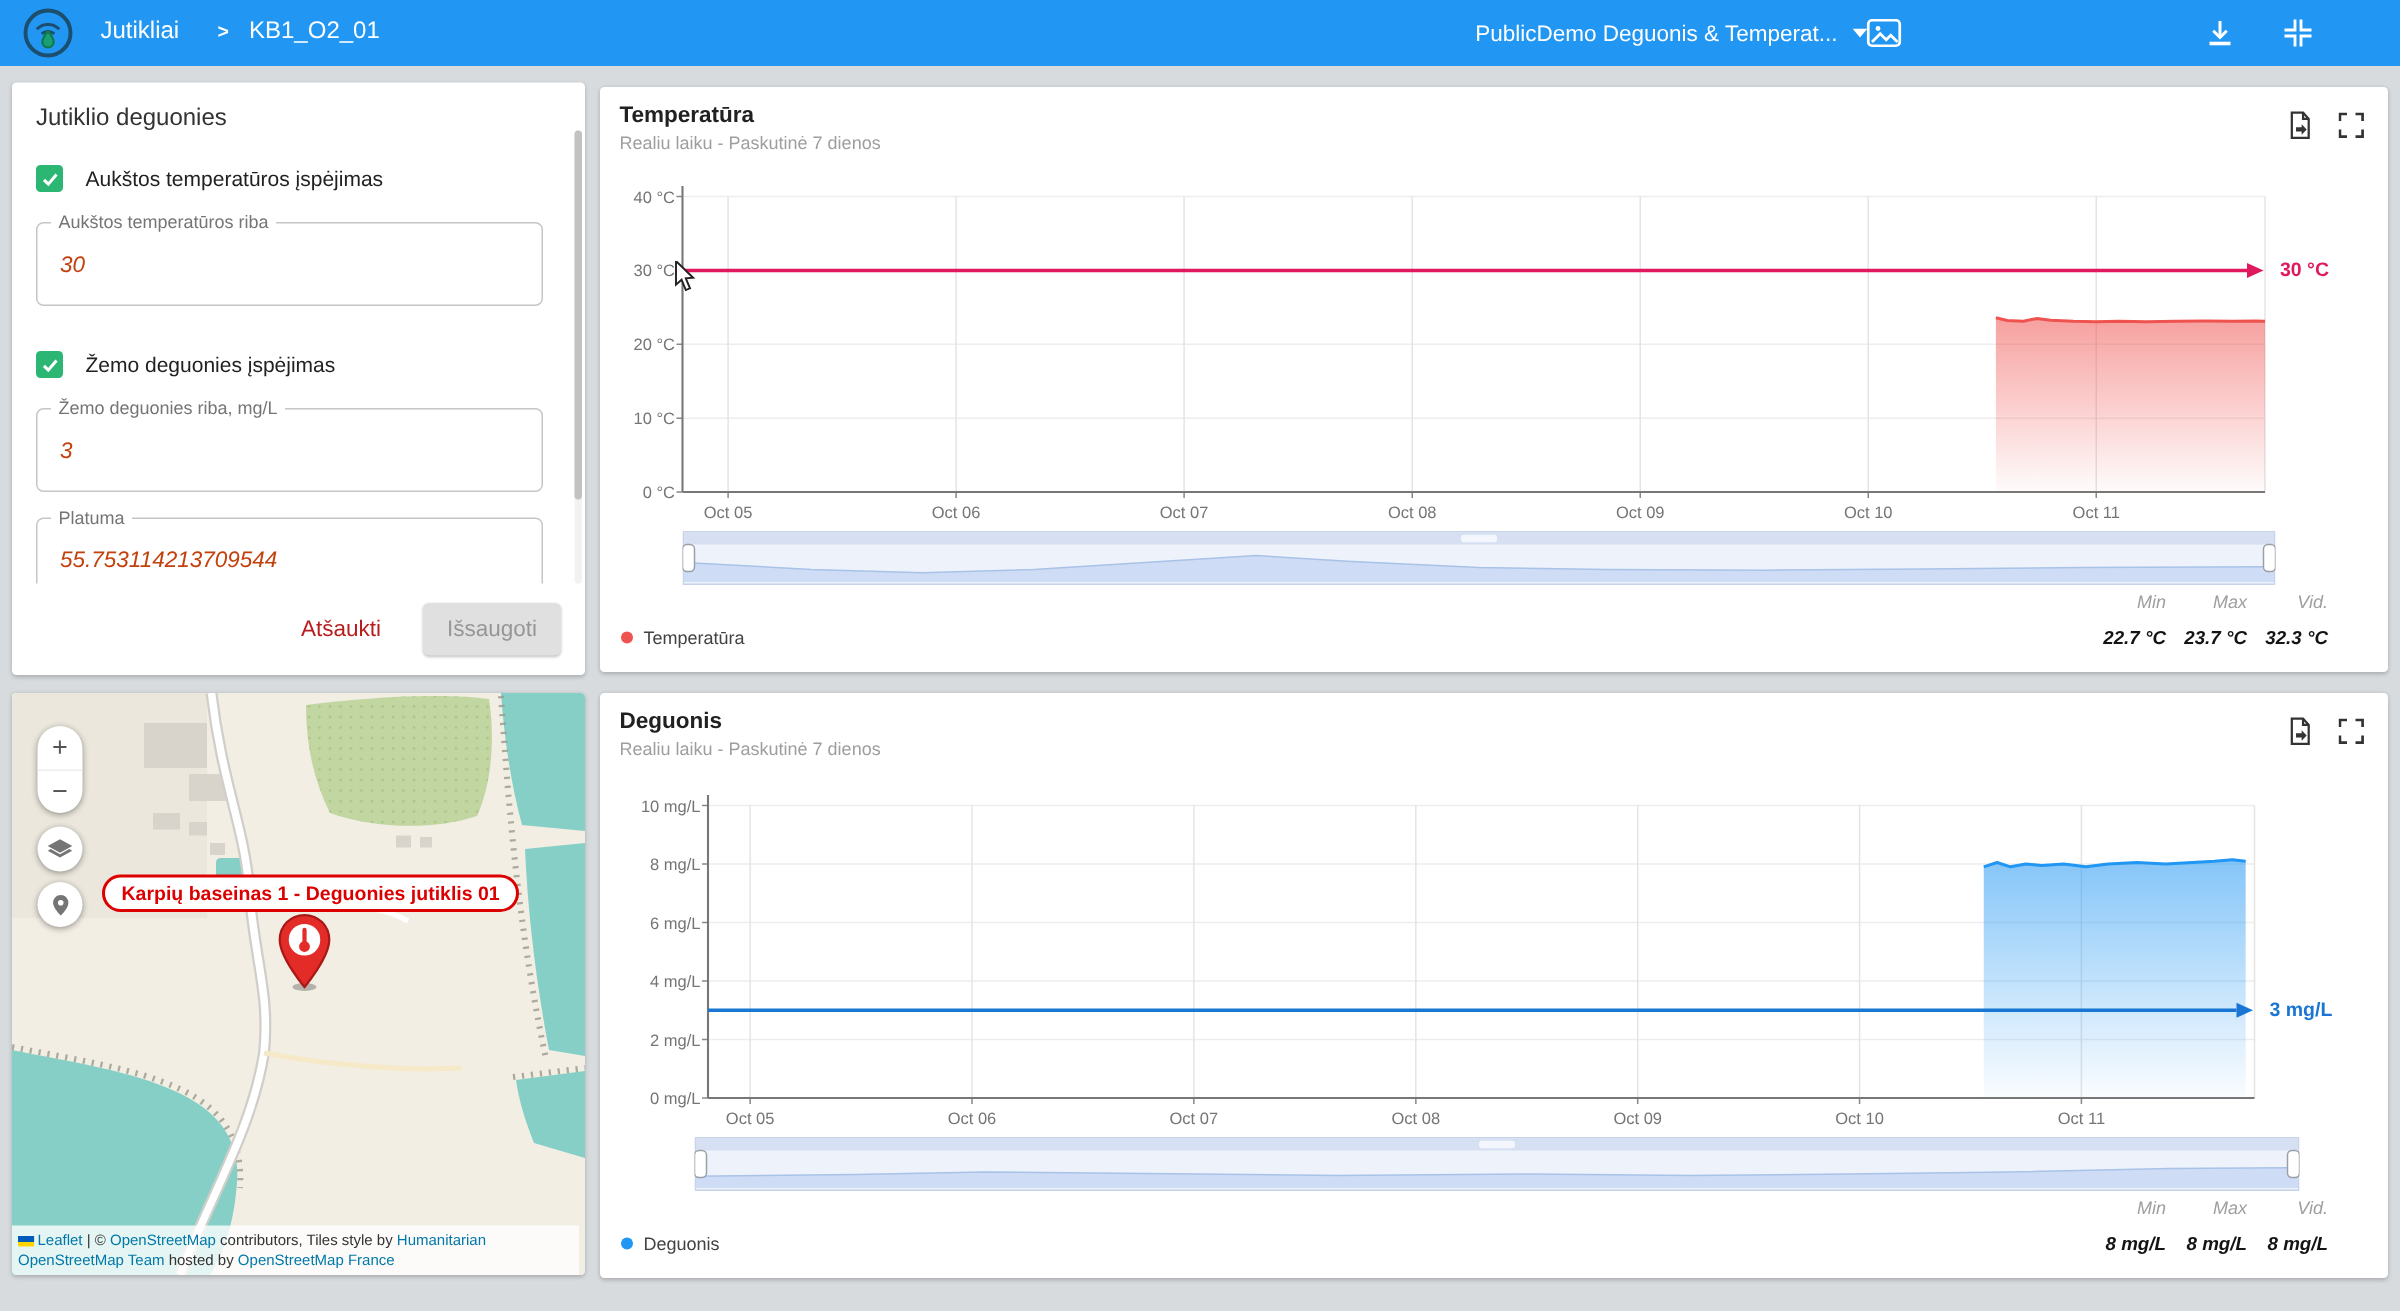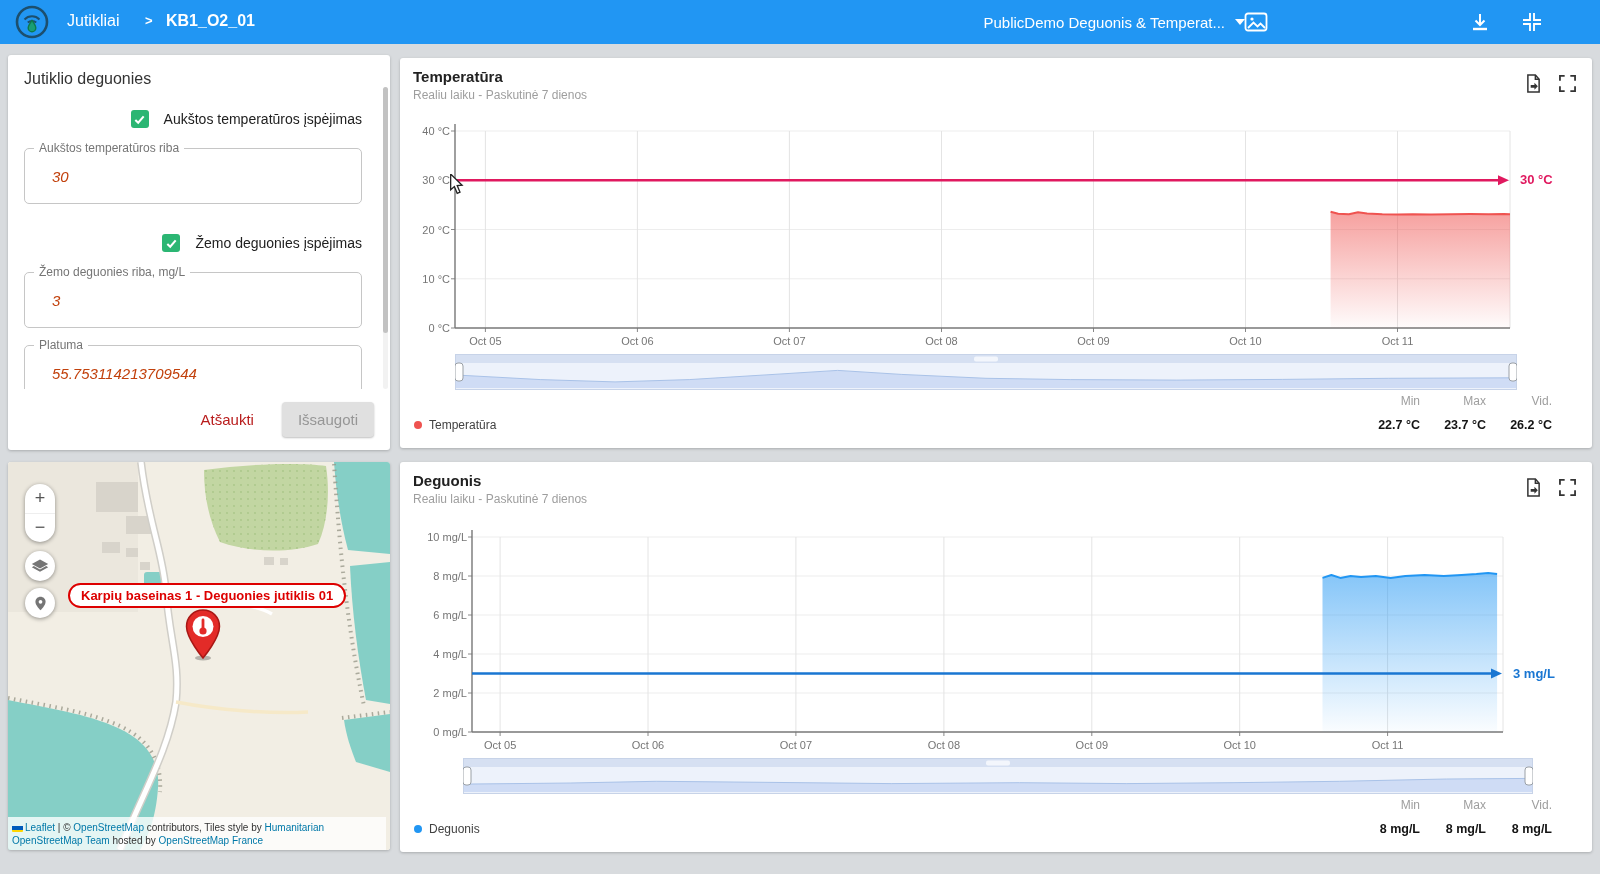--- a/index.html
+++ b/index.html
@@ -5,64 +5,64 @@
   * { box-sizing: border-box; }
   html,body { margin:0; padding:0; }
   body { background:#d8dbde; font-family:"Liberation Sans", sans-serif; }
   #app { position:relative; width:1600px; height:874px; overflow:hidden; background:#d8dbde; }
 
   
   .topbar { position:absolute; left:0; top:0; width:1600px; height:44px; background:#2196f3; color:#fff; }
   .logo { position:absolute; left:15px; top:5px; width:34px; height:34px; }
   .crumb-app { position:absolute; left:67px; top:12px; font-size:16px; font-weight:500; }
   .crumb-sep { position:absolute; left:145px; top:13px; font-size:13px; font-weight:bold; }
-  .crumb-page { position:absolute; left:166px; top:12px; font-size:16px; font-weight:bold; }
+  .crumb-page { position:absolute; left:166px; top:12px; font-size:16px; font-weight:normal; }
   .dash-select { position:absolute; right:355px; top:0; height:44px; display:flex; align-items:center; gap:10px; cursor:pointer; }
   .dash-select .lbl { font-size:15px; }
   .hdr-ic { position:absolute; top:12px; cursor:pointer; }
   .ic-image { right:332px; }
   .ic-download { right:110px; }
   .ic-compress { right:58px; }
 
   
   .card { position:absolute; background:#fff; border-radius:3px; box-shadow:0 1px 3px rgba(0,0,0,.22); }
   #settings-card { left:8px; top:55px; width:382px; height:395px; }
   #map-card { left:8px; top:462px; width:382px; height:388px; overflow:hidden; }
   #temp-card { left:400px; top:58px; width:1192px; height:390px; }
   #oxy-card  { left:400px; top:462px; width:1192px; height:390px; }
 
   
   .panel-title { position:absolute; left:16px; top:15px; font-size:16px; color:#333; }
   .scrollwrap { position:absolute; left:0; top:34px; width:382px; height:300px; overflow:hidden; padding:0 28px 0 16px; }
-  .cbrow { display:flex; align-items:center; gap:15px; margin-top:18px; height:24px;justify-content:flex-end; }
+  .cbrow { display:flex; align-items:center; gap:15px; margin-top:18px; height:24px; }
   .cbrow:nth-of-type(3) { margin-top:27px; }
   .cbx { width:18px; height:18px; border-radius:3px; background:#2bb673; display:flex; align-items:center; justify-content:center; flex:none; cursor:pointer; }
   .cbrow .cblabel { font-size:14px; color:#212121; }
-  .mfield { position:relative; border:1px solid #c6c6c6; border-radius:5px; height:56px; margin-top:17px; background:#fff;padding-left:12px; }
+  .mfield { position:relative; border:1px solid #c6c6c6; border-radius:5px; height:56px; margin-top:17px; background:#fff; }
   .mfield .flabel { position:absolute; top:-8px; left:9px; background:#fff; padding:0 5px; font-size:12px; color:#757575; white-space:nowrap; }
   .mfield input { border:none; outline:none; background:transparent; font-family:inherit; font-size:15px; color:#c2410c; margin:18px 0 0 13px; width:300px;font-style:italic; }
   .sb-track { position:absolute; right:2px; top:32px; width:5px; height:302px; background:#f2f2f2; border-radius:3px; }
   .sb-thumb { position:absolute; right:2px; top:32px; width:5px; height:246px; background:#c2c2c2; border-radius:3px; cursor:pointer; }
   .btnrow { position:absolute; right:16px; bottom:13px; display:flex; align-items:center; gap:18px; }
   .btn-text { background:none; border:none; color:#b91c1c; font-size:15px; font-family:inherit; padding:8px 10px; cursor:pointer; }
   .btn-raised { background:#e0e0e0; border:none; color:#969696; font-size:15px; font-family:inherit; padding:9px 16px; border-radius:4px; box-shadow:0 1px 2px rgba(0,0,0,.25); cursor:pointer; }
 
   
   .chart-title { position:absolute; left:13px; top:10px; font-size:15px; font-weight:bold; color:#212121; }
   .chart-sub { position:absolute; left:13px; top:30px; font-size:12px; color:#9e9e9e; }
   .chart-icons { position:absolute; right:16px; top:16px; display:flex; gap:18px; align-items:center; }
   .chart-icons > div { cursor:pointer; }
   svg.chartsvg { position:absolute; left:12px; top:56px; overflow:visible; }
   svg.navsvg { position:absolute; top:296px; cursor:pointer; }
   .tick { font-size:11px; fill:#757575; }
   .thresh { font-size:13px; font-weight:bold; }
   .legend { position:absolute; left:14px; top:360px; display:flex; align-items:center; gap:7px; }
   .legend .dot { width:8px; height:8px; border-radius:50%; }
   .legend .lname { font-size:12px; color:#424242; }
-  .stats { position:absolute; right:40px; top:336px; display:flex; gap:16px; }
+  .stats { position:absolute; right:40px; top:336px; display:flex; gap:4px;font-style:italic; }
   .stat { min-width:50px; text-align:right; }
   .stat .h { font-size:12px; color:#9e9e9e; }
   .stat .v { font-size:12.5px; font-weight:bold; color:#141414; margin-top:10px; }
   .cursor-arrow { position:absolute; left:49px; top:116px; }
 
   
   .mapsvg { position:absolute; left:0; top:0; }
   .map-ctl { position:absolute; background:#fff; box-shadow:0 1px 4px rgba(0,0,0,.4); }
   .zoomctl { left:17px; top:22px; width:30px; height:58px; border-radius:15px; display:flex; flex-direction:column; }
   .zoomctl div { flex:1; display:flex; align-items:center; justify-content:center; font-size:18px; color:#555; cursor:pointer; }
@@ -336,21 +336,21 @@
       <div class="stat">
           <div class="h">Min</div>
           <div class="v">22.7 °C</div>
         </div>
       <div class="stat">
           <div class="h">Max</div>
           <div class="v">23.7 °C</div>
         </div>
       <div class="stat">
           <div class="h">Vid.</div>
-          <div class="v">26.2 °C</div>
+          <div class="v">32.3 °C</div>
         </div>
     </div>
   </div>
 
   <div class="card" id="oxy-card">
     <div class="chart-title">Deguonis</div>
     <div class="chart-sub">Realiu laiku - Paskutinė 7 dienos</div>
     <div class="chart-icons">
       <div>
         <svg width="15" height="19" viewBox="0 0 16 20">

